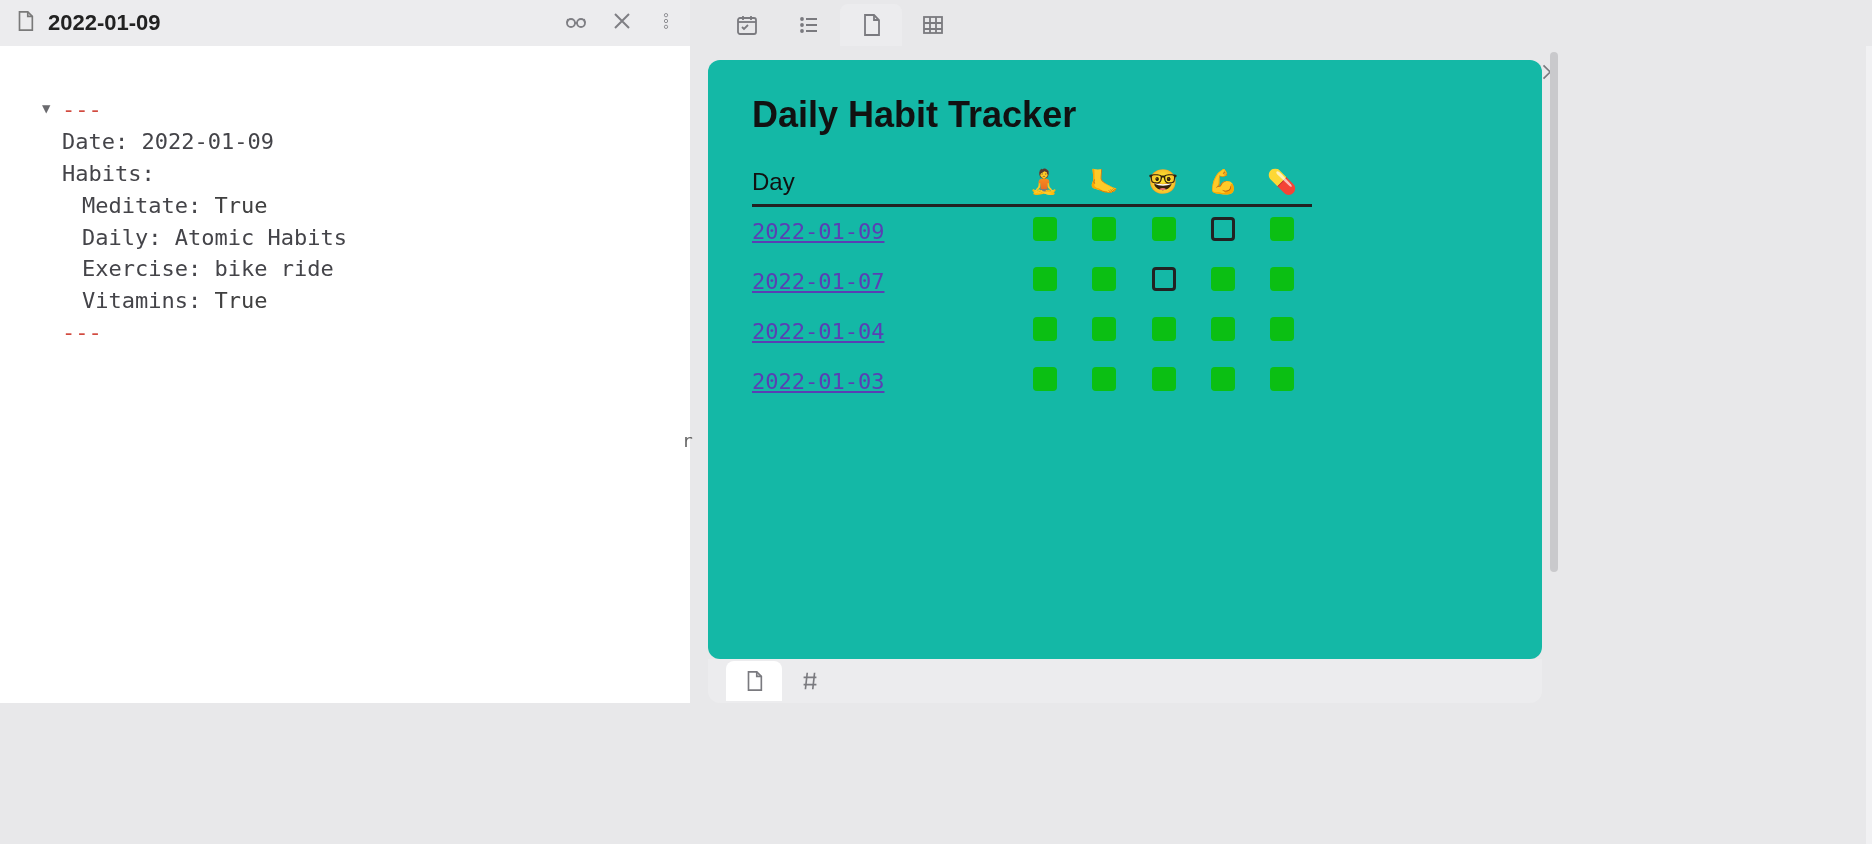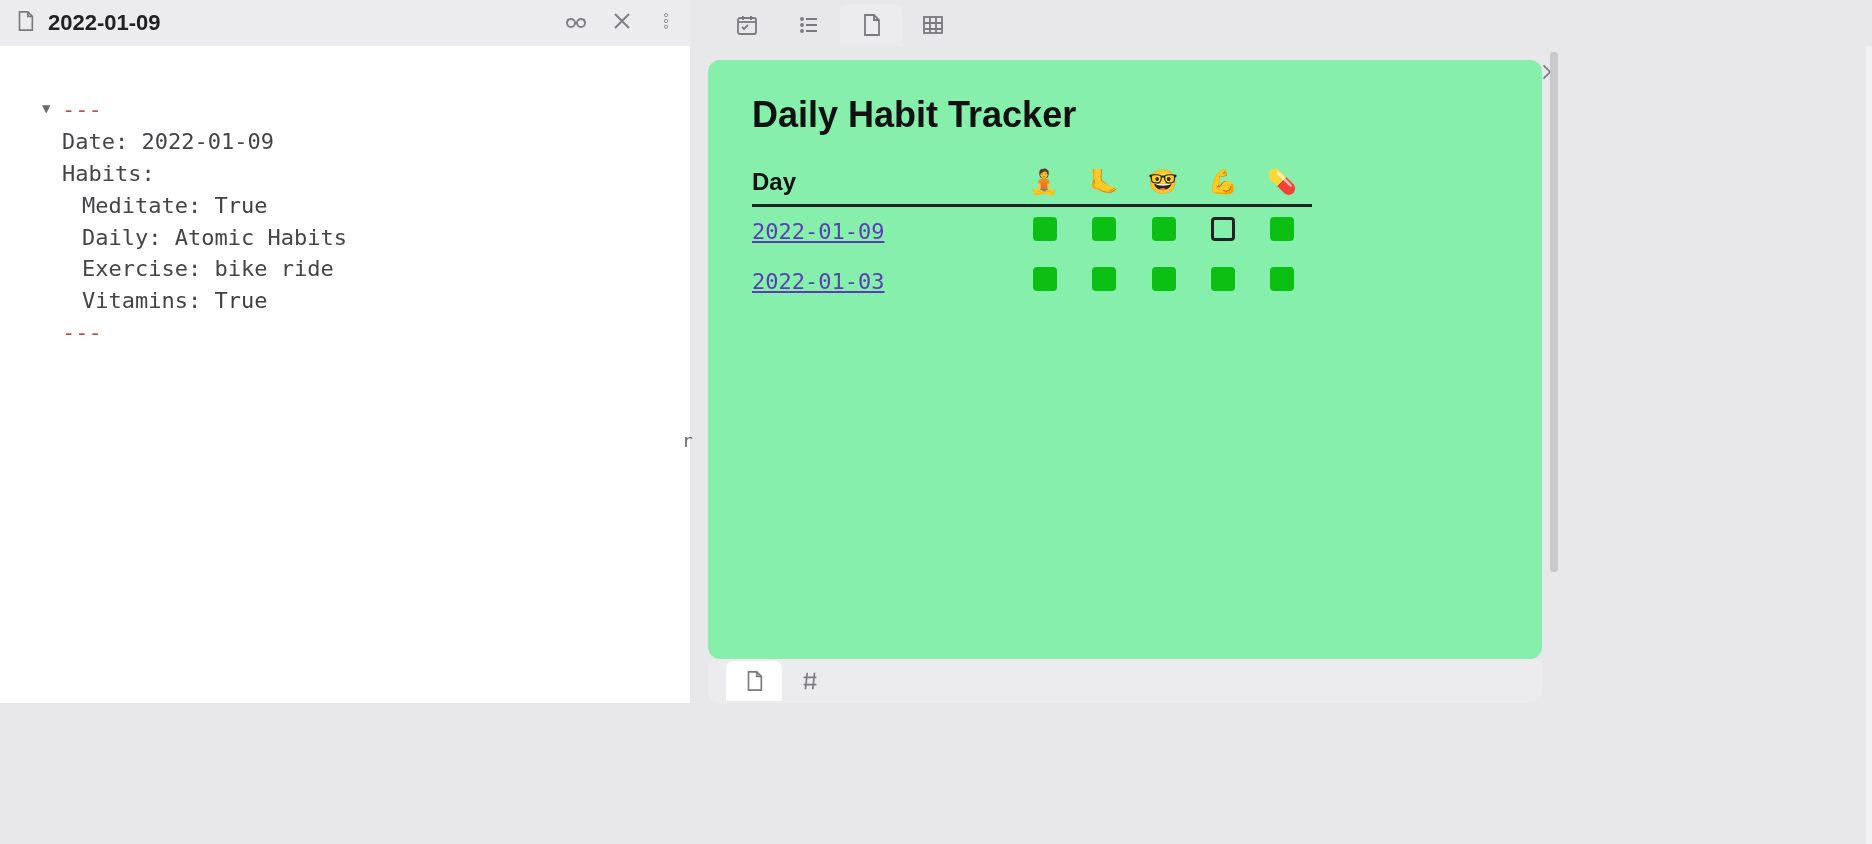--- a/index.html
+++ b/index.html
@@ -88,38 +88,38 @@
     justify-content:center;
     border-radius:8px 8px 0 0;
   }
   .right-header .tab svg { width:24px;height:24px;stroke:#7a7a7f;fill:none; }
   .right-header .tab.active {
     background:#ececee;
   }
 
   .tracker-card {
     margin:14px 18px 0 18px;
-    background:#86efac;
+    background:#14b8a6;
     border-radius:12px;
     padding:34px 44px 0 44px;
     flex:1;
     overflow:hidden;
     position:relative;
   }
   .tracker-title {
     font-size:36px;
     font-weight:800;
     color:#111;
     margin-bottom:26px;
   }
   table.habit { border-collapse:collapse; width:100%; max-width:560px;}
   table.habit th {
     text-align:center;
     font-size:24px;
-    font-weight:700;
+    font-weight:400;
     padding:6px 0 8px 0;
   }
   table.habit th.day-head {
     text-align:left;
     font-size:24px;
     color:#111;
   }
   table.habit thead tr { border-bottom:3px solid #222; }
   table.habit td {
     text-align:center;
@@ -280,20 +280,36 @@
       <tbody id="habit-body">
           <tr>
             <td class="day-cell"><a href="#">2022-01-09</a></td>
             <td><span class="check done"></span></td>
             <td><span class="check done"></span></td>
             <td><span class="check done"></span></td>
             <td><span class="check undone"></span></td>
             <td><span class="check done"></span></td>
           </tr>
           <tr>
+            <td class="day-cell"><a href="#">2022-01-07</a></td>
+            <td><span class="check done"></span></td>
+            <td><span class="check done"></span></td>
+            <td><span class="check undone"></span></td>
+            <td><span class="check done"></span></td>
+            <td><span class="check done"></span></td>
+          </tr>
+          <tr>
+            <td class="day-cell"><a href="#">2022-01-04</a></td>
+            <td><span class="check done"></span></td>
+            <td><span class="check done"></span></td>
+            <td><span class="check done"></span></td>
+            <td><span class="check done"></span></td>
+            <td><span class="check done"></span></td>
+          </tr>
+          <tr>
             <td class="day-cell"><a href="#">2022-01-03</a></td>
             <td><span class="check done"></span></td>
             <td><span class="check done"></span></td>
             <td><span class="check done"></span></td>
             <td><span class="check done"></span></td>
             <td><span class="check done"></span></td>
           </tr>
         </tbody>
     </table>
   </div>

